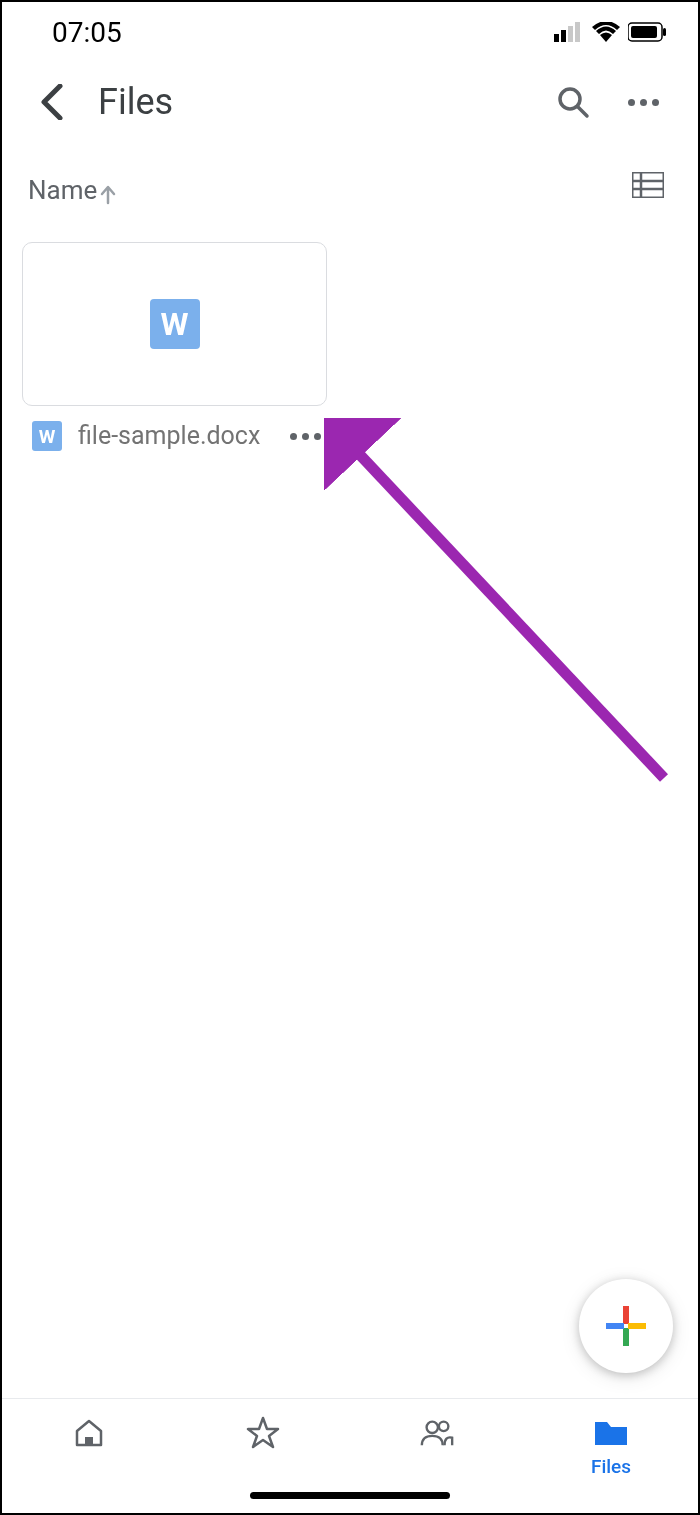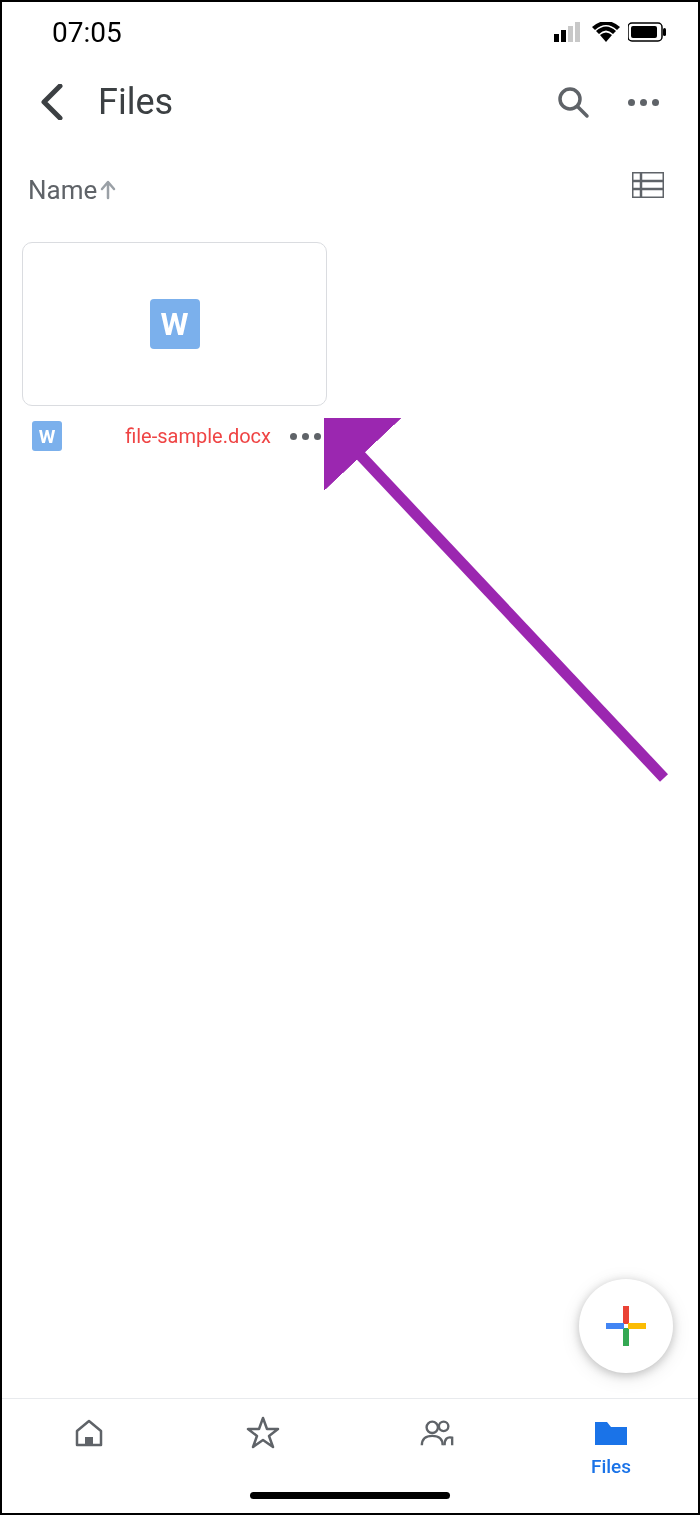--- a/index.html
+++ b/index.html
@@ -60,21 +60,21 @@
       margin-left: 20px;
     }
     .sort-row {
       display: flex;
       align-items: center;
       justify-content: space-between;
       padding: 30px 30px 20px 26px;
     }
     .sort-label {
       display: flex;
-      align-items: center;
+      align-items: flex-end;
       gap: 2px;
       font-size: 26px;
       color: #5f6368;
       cursor: pointer;
     }
     .view-icon {
       width: 36px;
       height: 36px;
       cursor: pointer;
     }
@@ -121,23 +121,23 @@
       border-radius: 3px;
       display: flex;
       align-items: center;
       justify-content: center;
       color: #fff;
       font-size: 19px;
       font-weight: 700;
       flex-shrink: 0;
     }
     .file-name {
-      font-size: 20px;
-      color: #ef4444;
-      text-align: right;
+      font-size: 25px;
+      color: #737373;
+      text-align: left;
       line-height: 1.3;
       flex: 1;
     }
     .file-menu {
       width: 36px;
       height: 36px;
       display: flex;
       align-items: center;
       justify-content: center;
       cursor: pointer;

